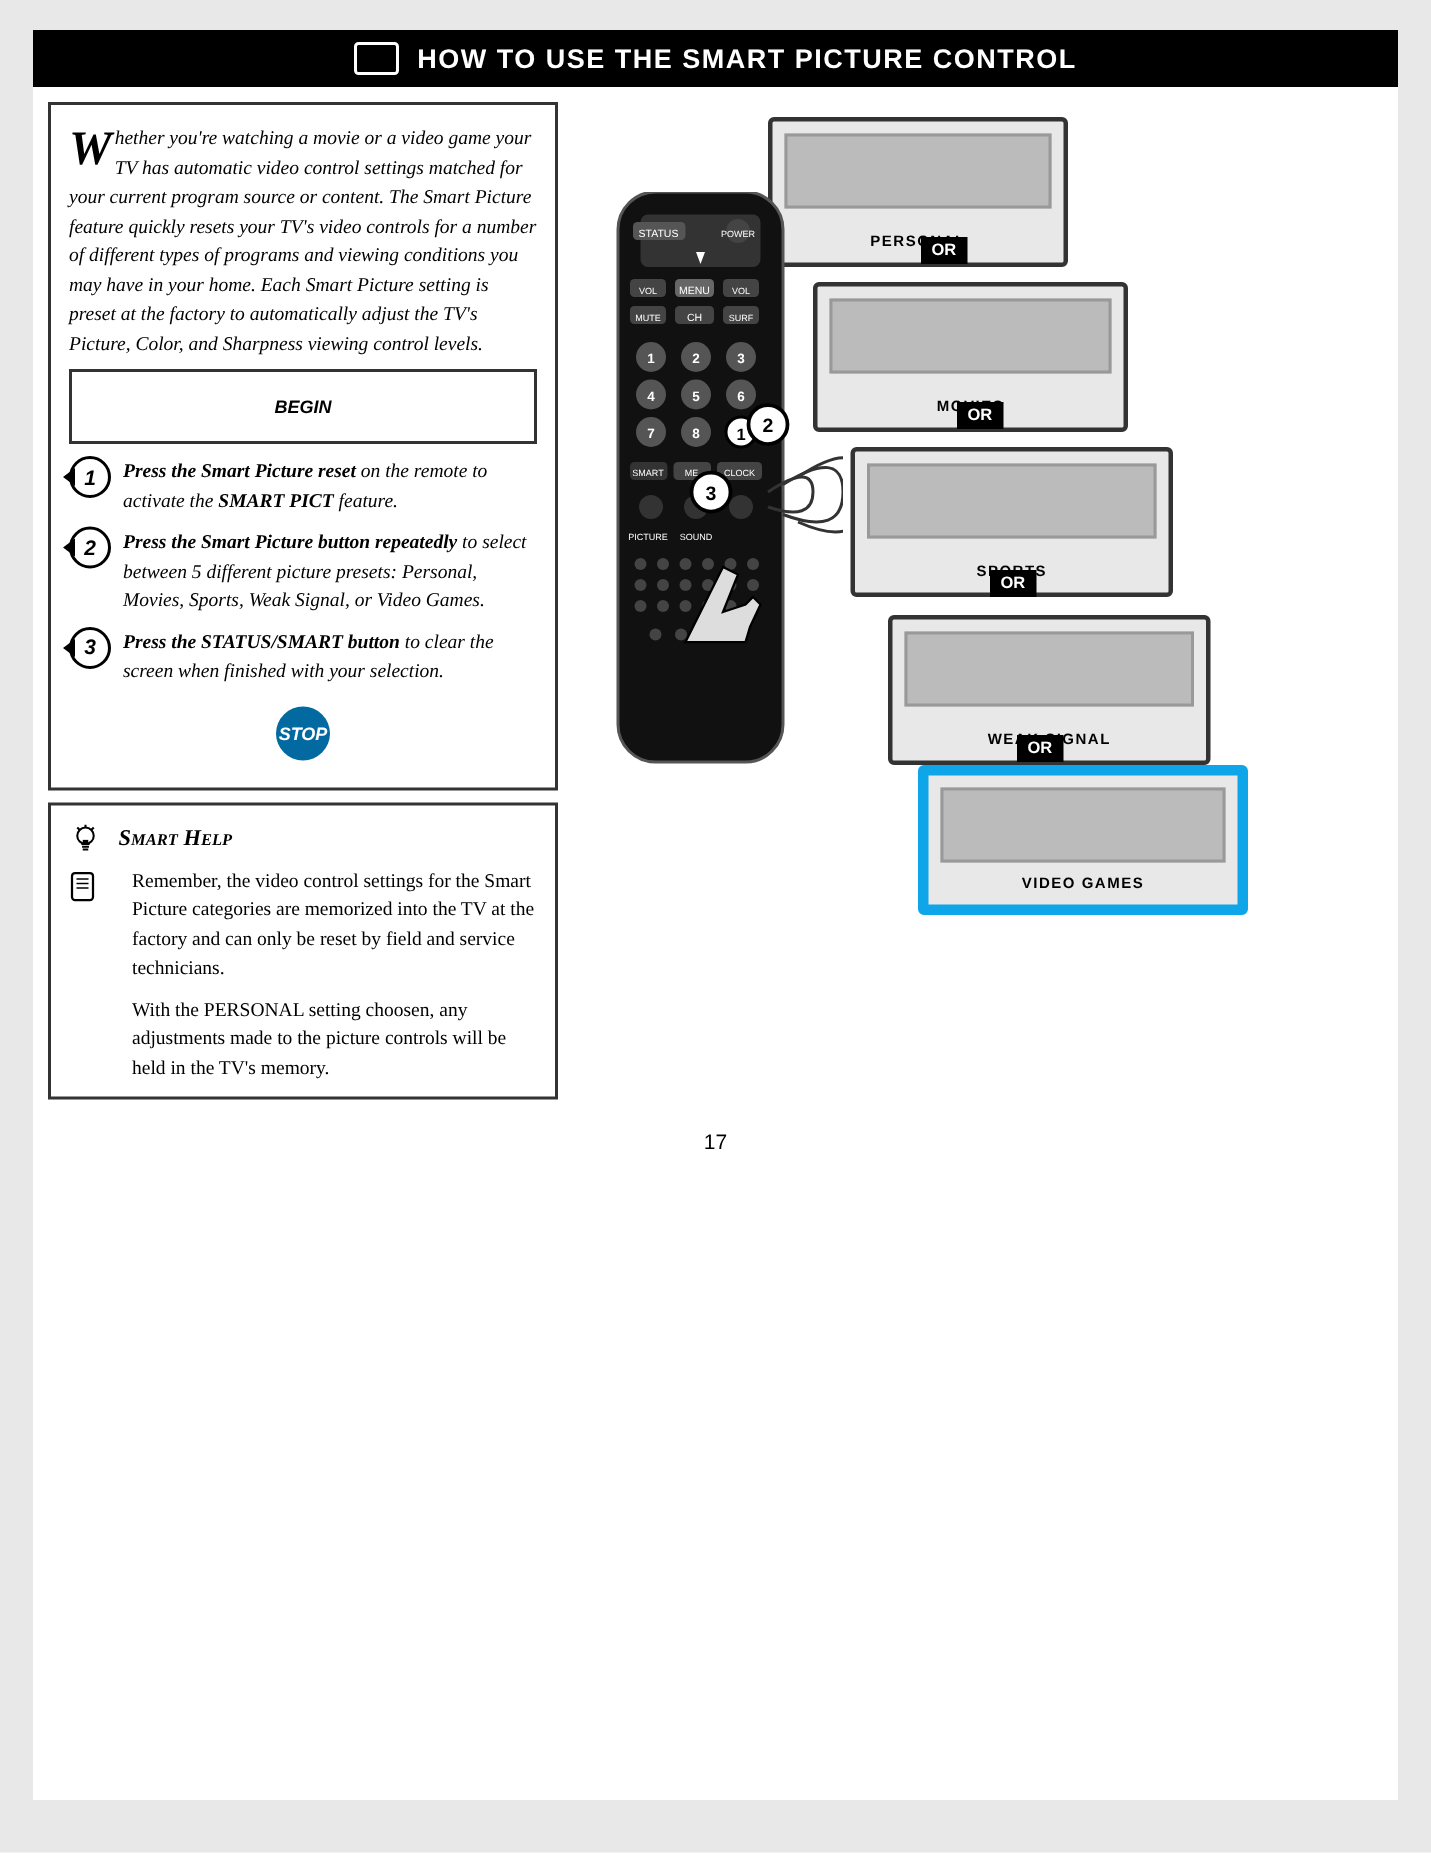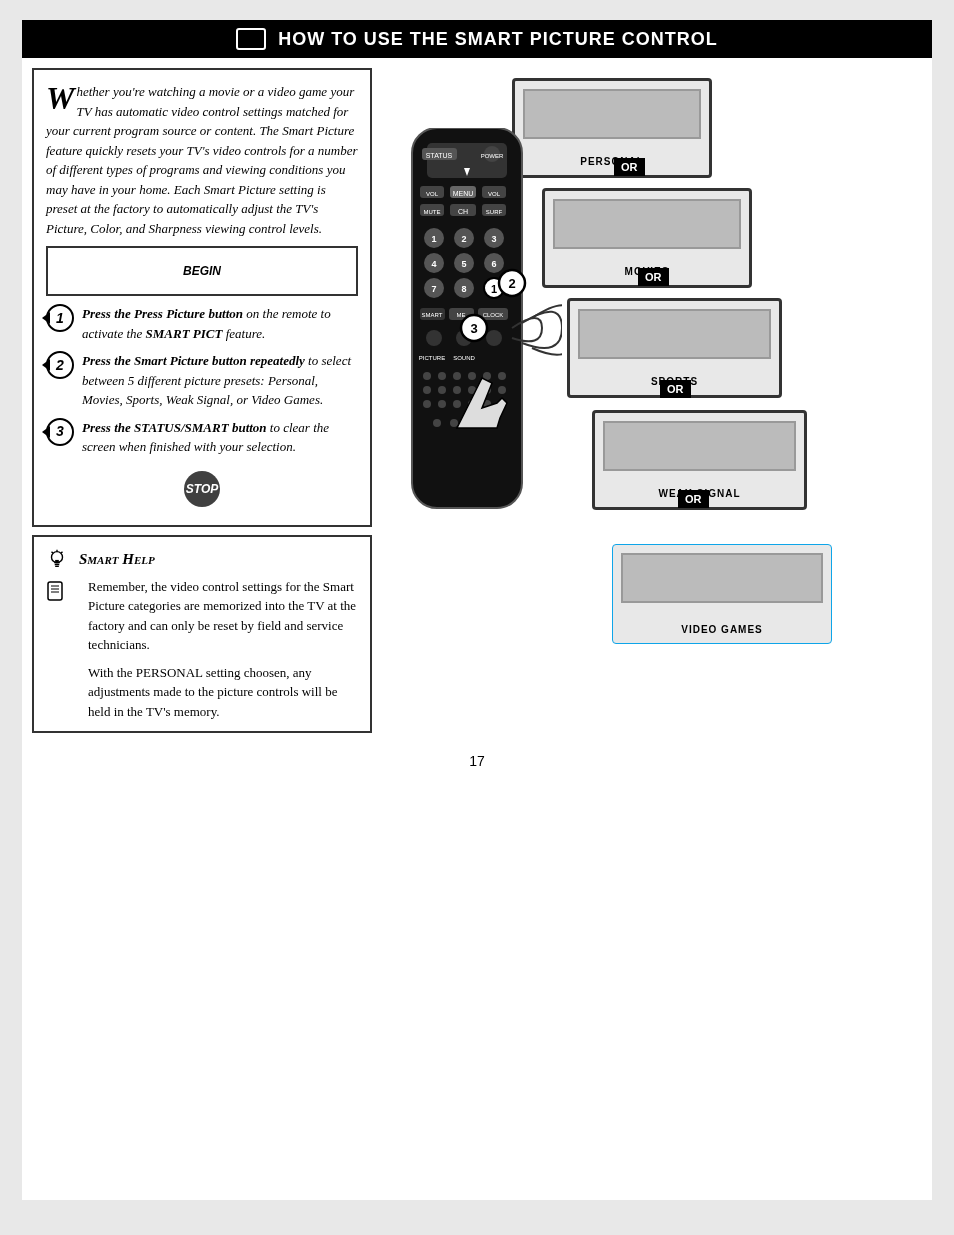--- a/index.html
+++ b/index.html
@@ -119,21 +119,21 @@
       height: 0;
       border-top: 6px solid transparent;
       border-bottom: 6px solid transparent;
       border-right: 8px solid black;
     }
     .step-text {
       flex: 1;
     }
     .stop-badge {
       display: inline-block;
-      background: #404040;
+      background: #0369a1;
       color: white;
       border-radius: 50%;
       width: 36px;
       height: 36px;
       text-align: center;
       line-height: 36px;
       font-weight: bold;
       font-size: 12px;
       font-family: Arial, sans-serif;
       margin: 6px auto;
@@ -186,21 +186,21 @@
         <span class="drop-cap">W</span>
         <span>hether you're watching a movie or a video game your TV has automatic video control settings matched for your current program source or content. The Smart Picture feature quickly resets your TV's video controls for a number of different types of programs and viewing conditions you may have in your home. Each Smart Picture setting is preset at the factory to automatically adjust the TV's Picture, Color, and Sharpness viewing control levels.</span>
         <div class="begin-center">
           <div class="begin-badge">BEGIN</div>
         </div>
 
         
         <div class="step">
           <div class="step-num">1</div>
           <div class="step-text">
-            <strong>Press the Press Picture button</strong> on the remote to activate the <strong>SMART PICT</strong> feature.
+            <strong>Press the Smart Picture reset</strong> on the remote to activate the <strong>SMART PICT</strong> feature.
           </div>
         </div>
 
         
         <div class="step">
           <div class="step-num">2</div>
           <div class="step-text">
             <strong>Press the Smart Picture button repeatedly</strong> to select between 5 different picture presets: Personal, Movies, Sports, Weak Signal, or Video Games.
           </div>
         </div>
@@ -273,21 +273,21 @@
 
       <div style="position:absolute; top:312px; left:278px; background:black; color:white; font-weight:bold; font-size:11px; padding:3px 7px; font-family:Arial,sans-serif; z-index:10;">OR</div>
 
       <div style="position:absolute; top:342px; left:210px; width:215px; height:100px; background:#e8e8e8; border:3px solid #333; border-radius:4px;">
         <div style="position:absolute; top:8px; left:8px; right:8px; height:50px; background:#bbb; border:2px solid #999;"></div>
         <div style="position:absolute; bottom:8px; left:50%; transform:translateX(-50%); font-size:10px; font-weight:bold; font-family:Arial,sans-serif; letter-spacing:1px; white-space:nowrap;">WEAK SIGNAL</div>
       </div>
 
       <div style="position:absolute; top:422px; left:296px; background:black; color:white; font-weight:bold; font-size:11px; padding:3px 7px; font-family:Arial,sans-serif; z-index:10;">OR</div>
 
-      <div style="position:absolute; top:476px; left:230px; width:220px; height:100px; background:#e8e8e8; border:1px solid #0ea5e9; border-radius:4px;">
+      <div style="position:absolute; top:442px; left:230px; width:220px; height:100px; background:#e8e8e8; border:7px solid #0ea5e9; border-radius:4px;">
         <div style="position:absolute; top:8px; left:8px; right:8px; height:50px; background:#bbb; border:2px solid #999;"></div>
         <div style="position:absolute; bottom:8px; left:50%; transform:translateX(-50%); font-size:10px; font-weight:bold; font-family:Arial,sans-serif; letter-spacing:1px; white-space:nowrap;">VIDEO GAMES</div>
       </div>
 
       <svg style="position:absolute; left:0px; top:60px; width:180px; height:510px;" viewBox="0 0 180 510">
 
         <rect x="30" y="0" width="110" height="380" rx="25" ry="25" fill="#111" stroke="#555" stroke-width="2"></rect>
 
         <rect x="45" y="15" width="80" height="35" rx="5" fill="#333"></rect>
 

